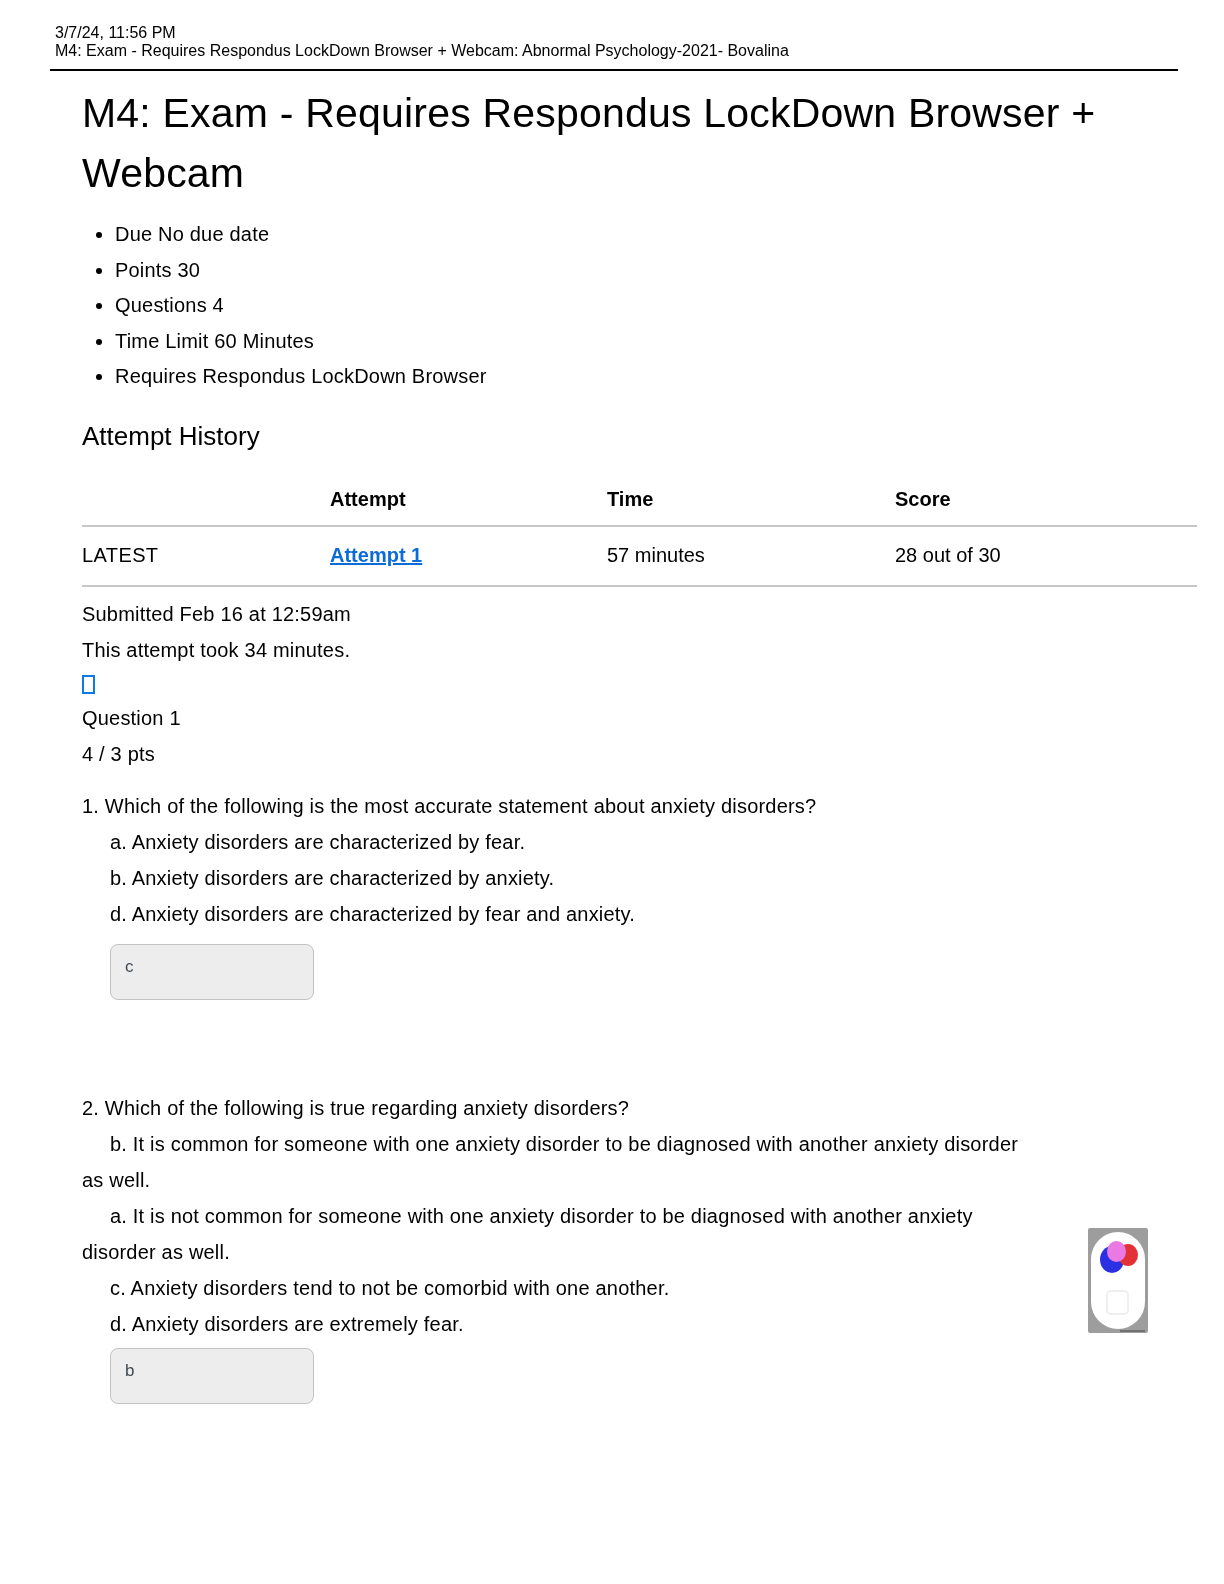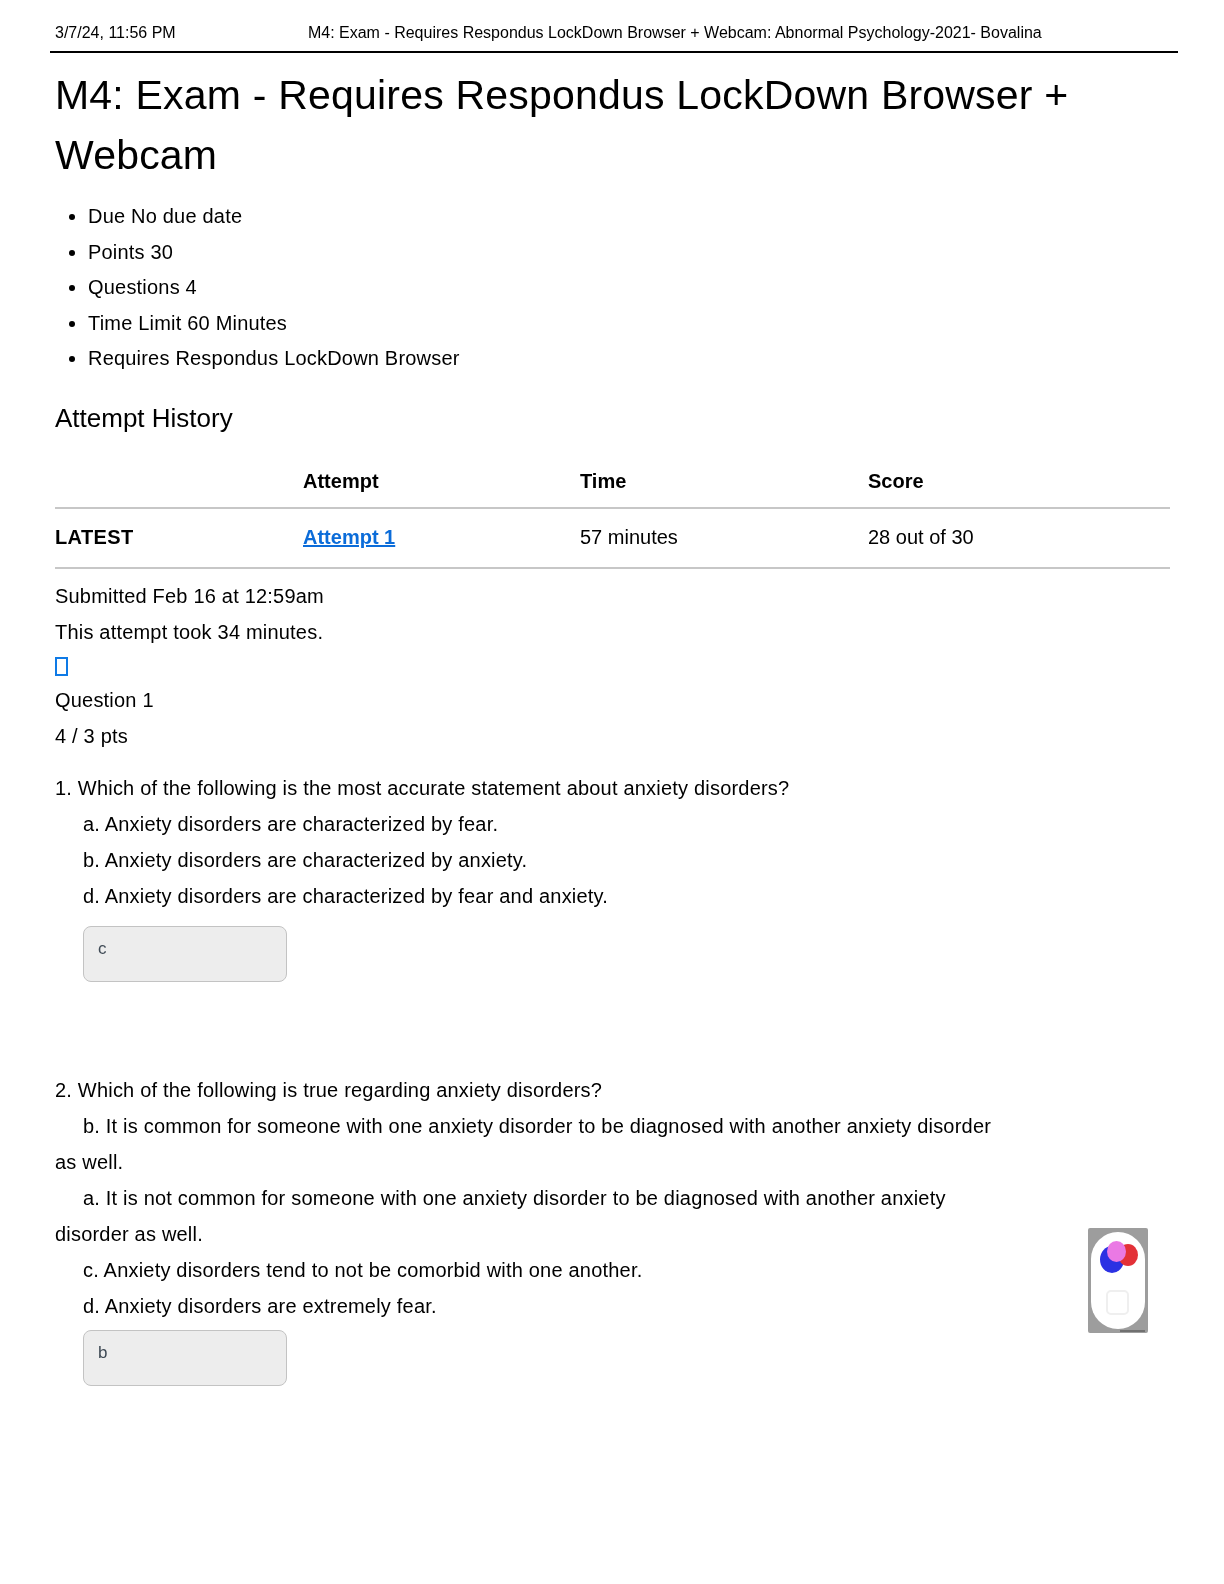--- a/index.html
+++ b/index.html
@@ -5,48 +5,48 @@
 <style>
   * { margin:0; padding:0; box-sizing:border-box; }
   html,body { background:#ffffff; }
   body {
     width:1224px; height:1584px; position:relative; overflow:hidden;
     font-family:"Liberation Sans","DejaVu Sans",sans-serif; color:#000;
   }
   .page { position:relative; width:1224px; height:1584px; z-index:2; }
 
   
-  .print-header { display:flex; align-items:baseline; padding:24px 50px 0 55px; }
+  .print-header { display:flex; align-items:baseline; padding:24px 50px 0 55px;flex-direction:column; }
   .ph-date { font-size:16px; white-space:nowrap; }
   .ph-title { flex:1; text-align:center; font-size:16px; white-space:nowrap; }
   .header-rule { height:2px; background:#000; margin:9px 46px 0 50px; }
 
   
-  .content { margin-left:55px; width:1115px; }
+  .content { margin-left:82px; width:1115px; }
 
   h1.page-title {
     margin-top:12px; font-size:41px; font-weight:400; line-height:60px;
     white-space:pre-line; letter-spacing:0.2px;
   }
 
   ul.quiz-details { margin-top:14px; padding-left:33px; }
   ul.quiz-details li { font-size:20px; line-height:35.5px; letter-spacing:0.2px; }
 
   h2.ah-heading { margin-top:26px; font-size:26px; font-weight:400; }
 
   
   table.attempt-table { width:1115px; border-collapse:collapse; margin-top:20px; }
   table.attempt-table th {
     text-align:left; font-size:20px; font-weight:700;
     padding:16px 0 14px 0; border-bottom:2px solid #c7c7c7;
   }
   table.attempt-table td {
     font-size:20px; padding:17px 0 18px 0; border-bottom:2px solid #c7c7c7;
   }
-  .latest-cell { font-weight:700; font-size:16px; letter-spacing:0.4px; }
+  .latest-cell { font-weight:400; font-size:16px; letter-spacing:0.4px; }
   a.attempt-link { color:#0b6cd9; font-weight:700; text-decoration:underline; font-size:20px; }
 
   
   .summary { margin-top:9px; font-size:20px; line-height:36px; letter-spacing:0.2px; }
   .summary p { margin:0; }
   .tofu-line { height:32px; display:flex; align-items:center; }
   .tofu {
     display:inline-block; width:13px; height:19px;
     border:2px solid #0e7ae6; margin-top:2px;
   }

